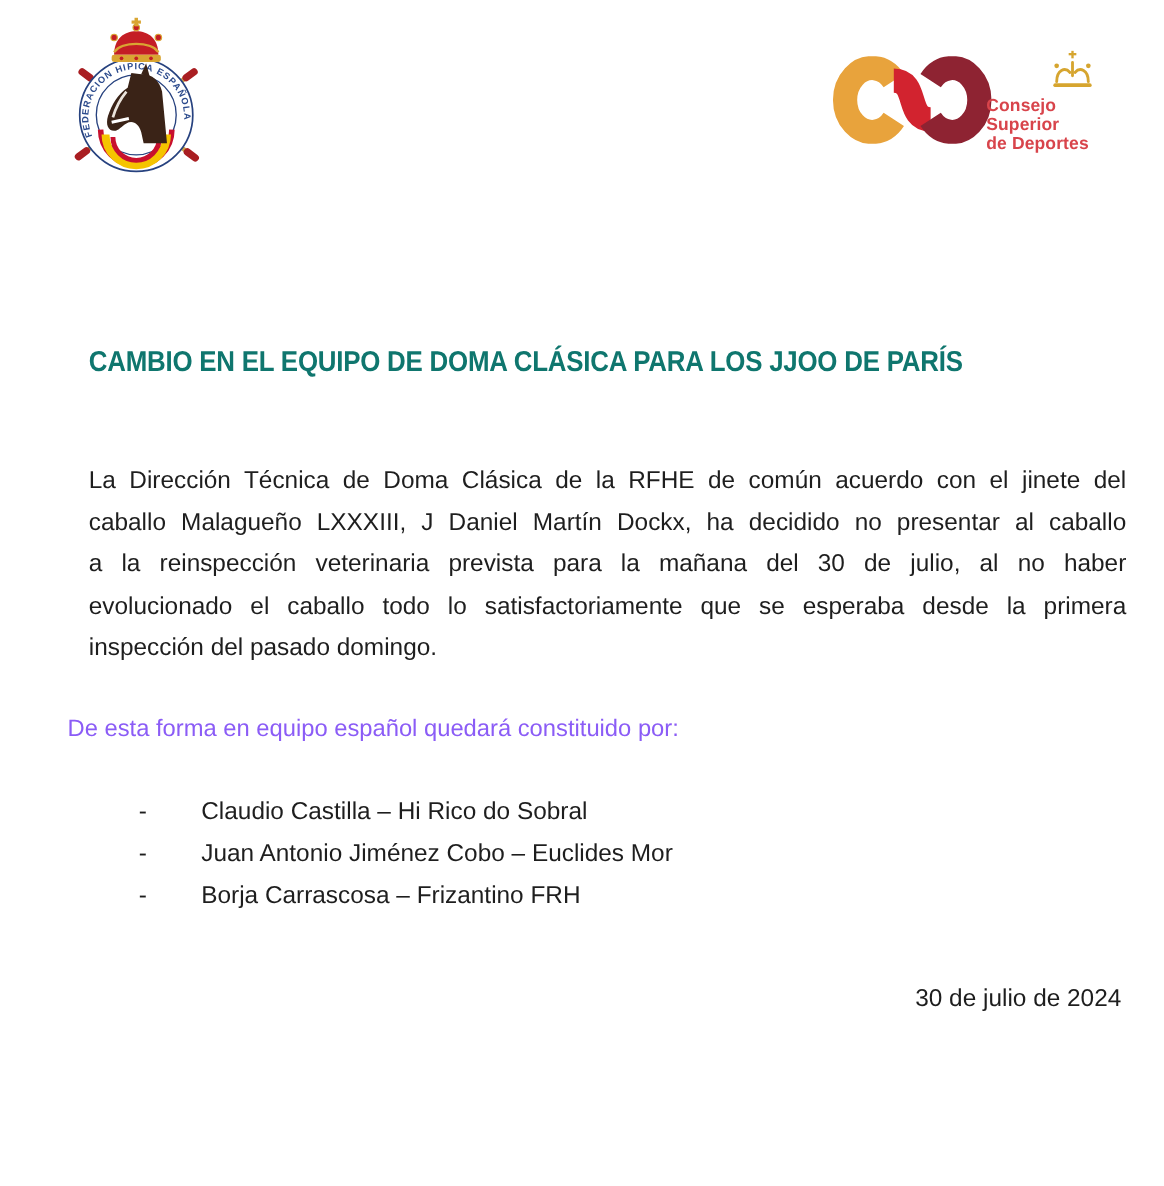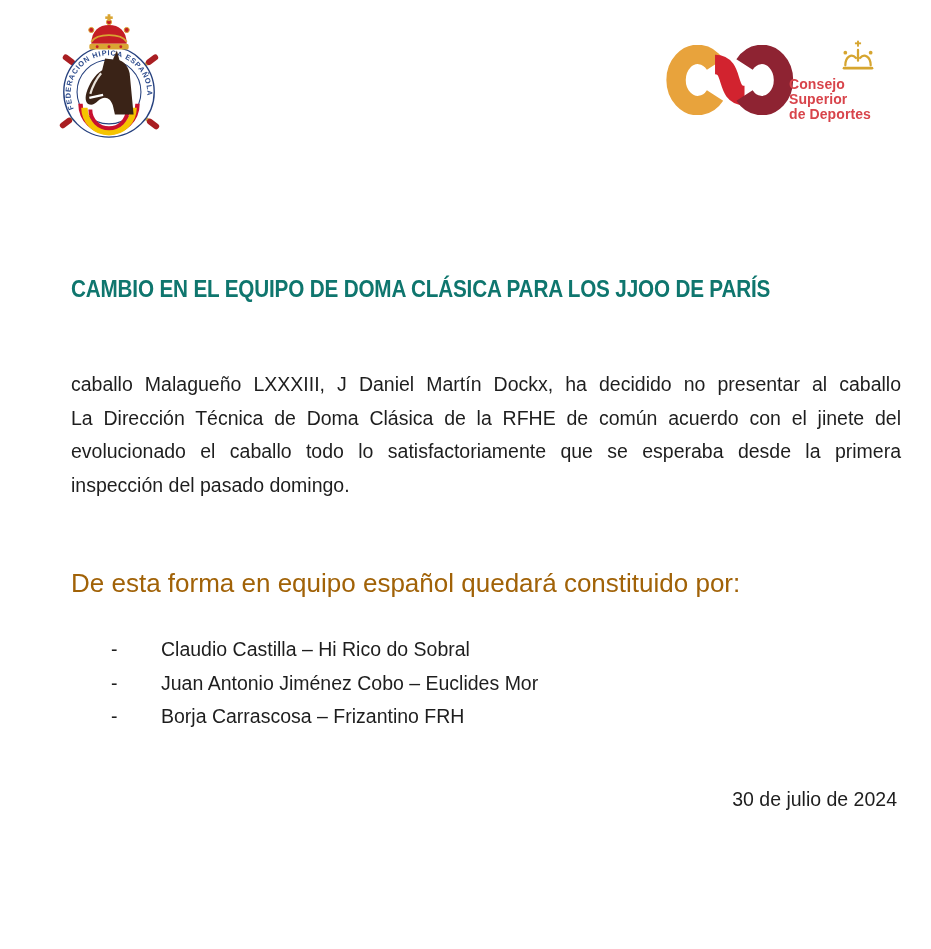--- a/index.html
+++ b/index.html
@@ -27,22 +27,22 @@
     white-space:nowrap;
   }
   .doc-title .squeeze{display:inline-block;transform:scaleX(0.90);transform-origin:left center;letter-spacing:-0.2px;}
   .para1{
     position:absolute;left:71px;top:368px;width:830px;
     font-size:19.5px;line-height:33.6px;color:#1e1e1e;
   }
   .jline{text-align:justify;text-align-last:justify;}
   .lastline{text-align:left;}
   .para2{
-    position:absolute;left:71px;top:567px;width:830px;
-    font-size:26px;line-height:33.6px;color:#a16207;
+    position:absolute;left:54px;top:567px;width:830px;
+    font-size:19px;line-height:33.6px;color:#8b5cf6;
   }
   .team-list{position:absolute;left:71px;top:633px;width:830px;font-size:19.5px;color:#1e1e1e;}
   .team-row{position:relative;height:33.6px;line-height:33.6px;}
   .team-row .dash{position:absolute;left:40px;top:0;}
   .team-row .rider{position:absolute;left:90px;top:0;white-space:nowrap;}
   .doc-date{
     position:absolute;right:34px;top:759px;
     font-size:19.5px;line-height:33.6px;color:#1e1e1e;text-align:right;margin-top:24px;
   }
 </style>
@@ -121,22 +121,23 @@
   <div>Consejo</div>
   <div>Superior</div>
   <div>de Deportes</div>
 </div>
 
 <div class="doc-title">
   <span class="squeeze">CAMBIO EN EL EQUIPO DE DOMA CLÁSICA PARA LOS JJOO DE PARÍS</span>
 </div>
 
 <div class="para1">
+  <div class="jline">La Dirección Técnica de Doma Clásica de la RFHE de común acuerdo con el jinete del</div>
   <div class="jline">caballo Malagueño LXXXIII, J Daniel Martín Dockx, ha decidido no presentar al caballo</div>
-  <div class="jline">La Dirección Técnica de Doma Clásica de la RFHE de común acuerdo con el jinete del</div>
+  <div class="jline">a la reinspección veterinaria prevista para la mañana del 30 de julio, al no haber</div>
   <div class="jline">evolucionado el caballo todo lo satisfactoriamente que se esperaba desde la primera</div>
   <div class="lastline">inspección del pasado domingo.</div>
 </div>
 
 <div class="para2">De esta forma en equipo español quedará constituido por:</div>
 
 <div class="team-list">
   <div class="team-row">
     <span class="dash">-</span>
     <span class="rider">Claudio Castilla – Hi Rico do Sobral</span>

